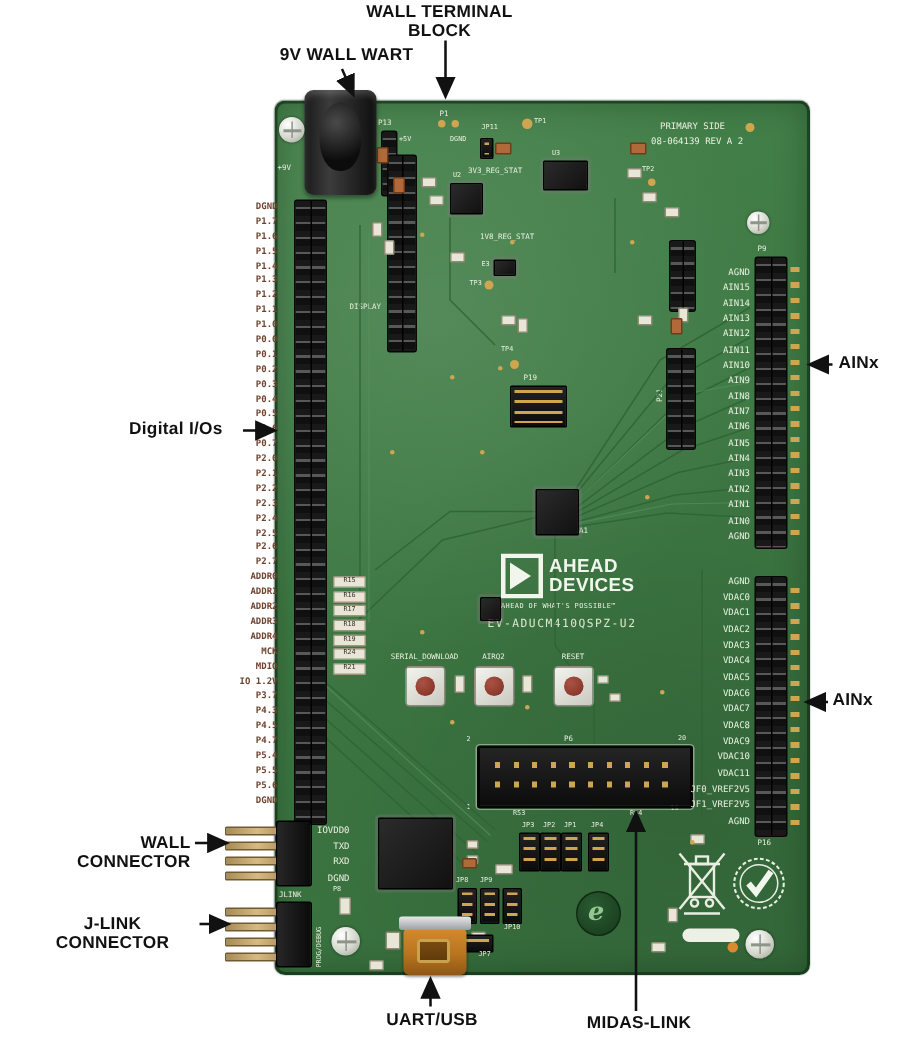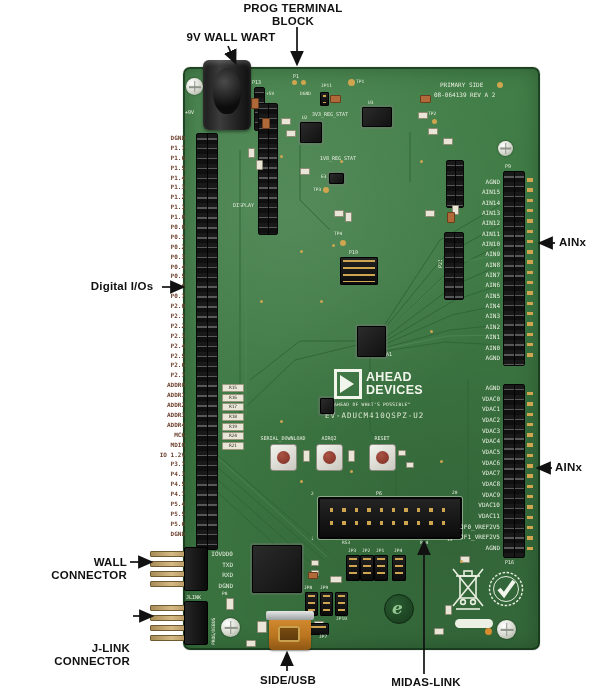--- a/index.html
+++ b/index.html
@@ -124,28 +124,28 @@
         <path d="M240,150 L240,420"></path>
     </g>
     <g stroke="#55915a" stroke-width="0.8" fill="none" opacity="0.7">
       <path d="M383,335 L460,262 L500,255"></path>
         <path d="M379,350 L448,336 L500,335"></path>
       <path d="M205,446 L327,557"></path>
         <path d="M246,155 L246,415"></path>
     </g>
   </svg>
 
-  <div class="callout" style="left:237px;top:2px;width:112px;text-align:center;">PROG TERMINAL BLOCK</div>
+  <div class="callout" style="left:237px;top:2px;width:112px;text-align:center;">WALL TERMINAL BLOCK</div>
   <div class="callout" style="left:172px;top:31px;width:118px;text-align:center;">9V WALL WART</div>
-  <div class="callout" style="left:86px;top:280px;width:72px;text-align:center;">Digital I/Os</div>
+  <div class="callout" style="left:86px;top:280px;width:72px;text-align:left;">Digital I/Os</div>
   <div class="callout" style="left:559px;top:236px;width:44px;">AINx</div>
   <div class="callout" style="left:555px;top:461px;width:48px;">AINx</div>
   <div class="callout" style="left:27px;top:556px;width:100px;text-align:right;">WALL CONNECTOR</div>
-  <div class="callout" style="left:20px;top:642px;width:110px;text-align:right;">J-LINK CONNECTOR</div>
-  <div class="callout" style="left:248px;top:674px;width:80px;text-align:center;">SIDE/USB</div>
+  <div class="callout" style="left:20px;top:610px;width:110px;text-align:center;">J-LINK CONNECTOR</div>
+  <div class="callout" style="left:248px;top:674px;width:80px;text-align:center;">UART/USB</div>
   <div class="callout" style="left:386px;top:676px;width:80px;text-align:center;">MIDAS-LINK</div>
 
   <svg class="abs" style="left:0;top:0;z-index:9;pointer-events:none;" width="603" height="693" viewBox="0 0 603 693">
     <defs>
       <marker id="ah" markerWidth="9" markerHeight="8" refX="7" refY="4" orient="auto">
         <path d="M0,0 L9,4 L0,8 Z" fill="#111"></path>
       </marker>
     </defs>
     <g stroke="#111" stroke-width="1.7" fill="none">
       <path d="M297,27 L297,63" marker-end="url(#ah)"></path>

